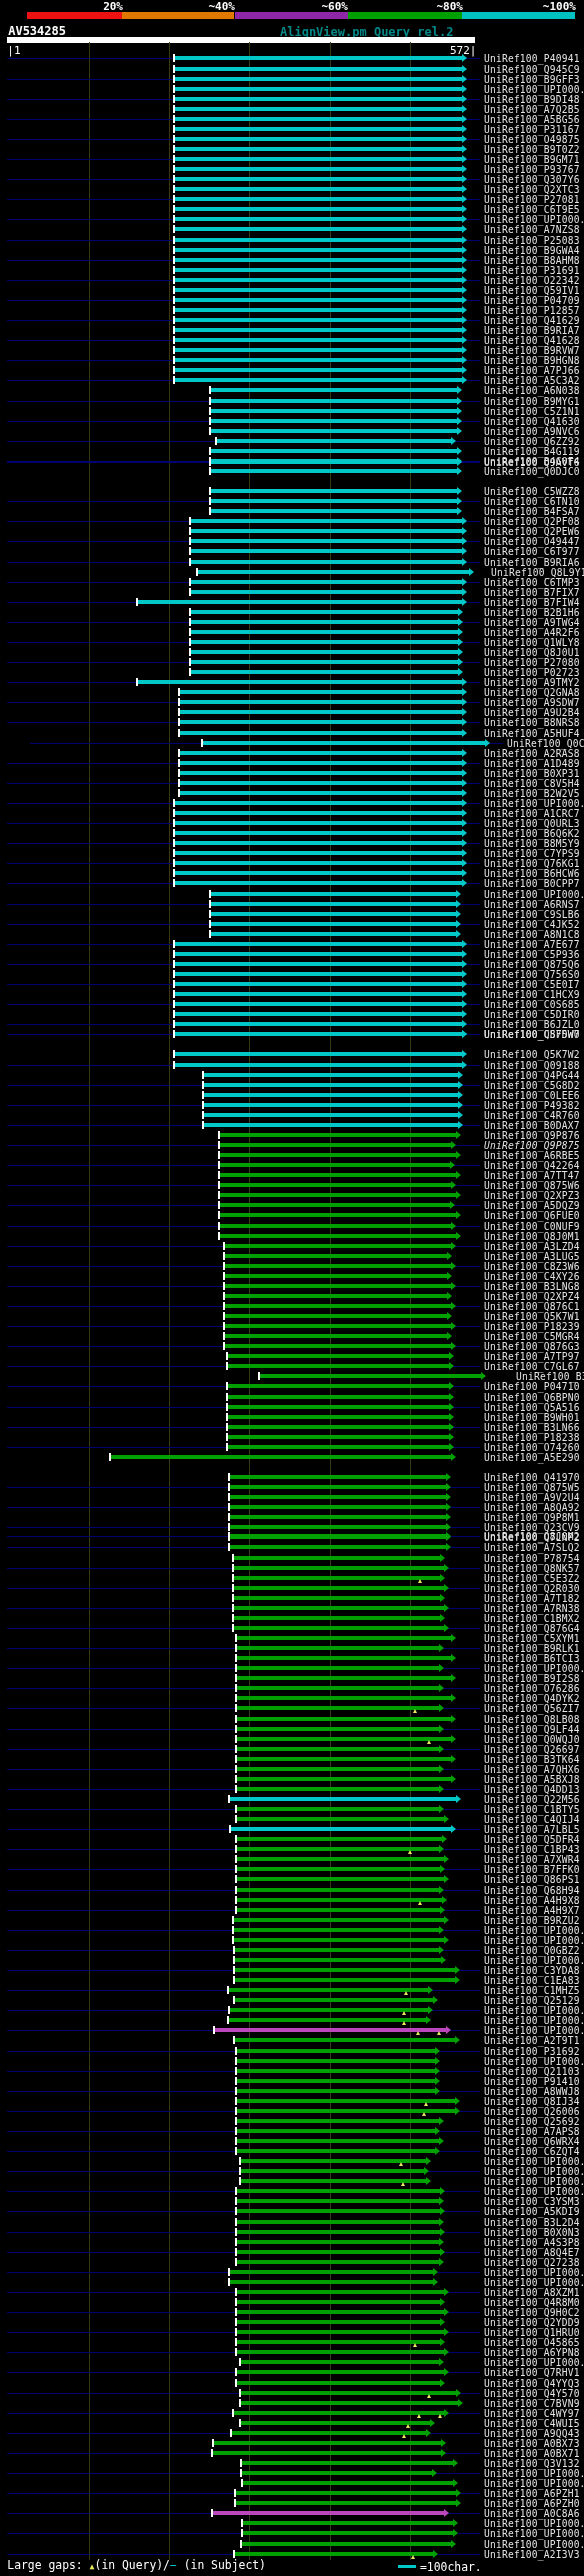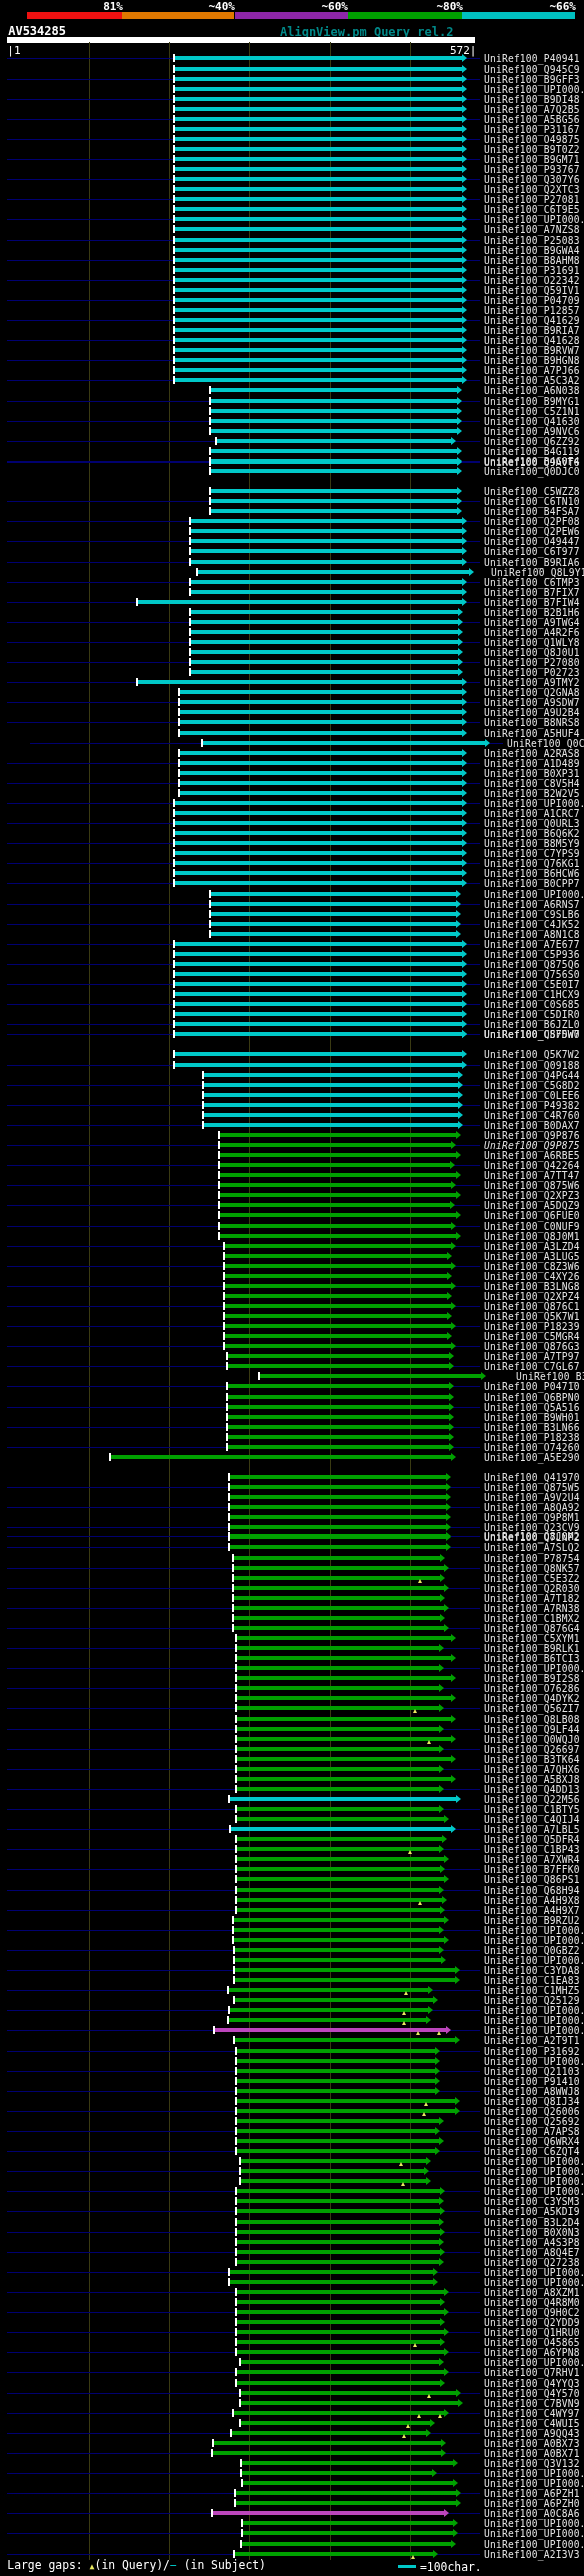--- a/index.html
+++ b/index.html
@@ -31,29 +31,29 @@
   #footer-gaps{position:absolute;left:7.3px;top:2558px;font-size:11.4px;color:#fff;white-space:nowrap;}
   #footer-scale{position:absolute;left:398px;top:2560px;font-size:11.4px;color:#fff;white-space:nowrap;}
   #scale-swatch{display:inline-block;width:18.3px;height:3.7px;margin:0 3.7px 1.8px 0;vertical-align:middle;}
 </style>
 </head>
 <body>
 
 <div id="stage">
   <div id="identity-key">
       <div class="keyseg" style="left: 27.4px; width: 95px; background: rgb(238, 17, 17);"></div>
-      <div class="keylabel" style="right: 462px;">81%</div>
+      <div class="keylabel" style="right: 462px;">20%</div>
       <div class="keyseg" style="left: 122px; width: 112px; background: rgb(224, 120, 0);"></div>
       <div class="keylabel" style="right: 350px;">~40%</div>
       <div class="keyseg" style="left: 235px; width: 113px; background: rgb(142, 38, 168);"></div>
       <div class="keylabel" style="right: 237px;">~60%</div>
       <div class="keyseg" style="left: 348px; width: 114px; background: rgb(0, 160, 0);"></div>
       <div class="keylabel" style="right: 122px;">~80%</div>
       <div class="keyseg" style="left: 462px; width: 113px; background: rgb(0, 192, 192);"></div>
-      <div class="keylabel" style="right: 9.1px;">~66%</div>
+      <div class="keylabel" style="right: 9.1px;">~100%</div>
     </div>
   <div id="query-name">AV534285</div>
   <div id="app-title">AlignView.pm Query rel.2</div>
   <div id="ruler-bar"></div>
   <div id="ruler-start">|1</div>
   <div id="ruler-end">572|</div>
   <div id="gridlines">
       <div class="gridline" style="left: 89px;"></div>
       <div class="gridline" style="left: 169px;"></div>
       <div class="gridline" style="left: 249px;"></div>

